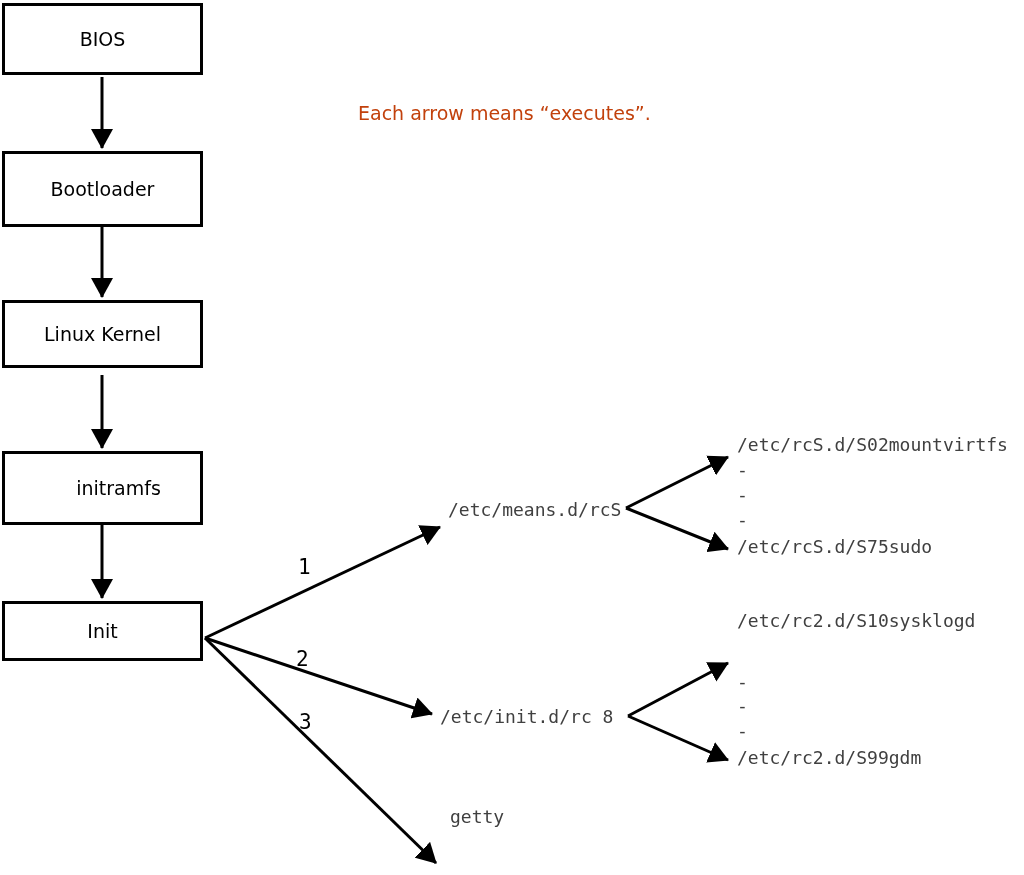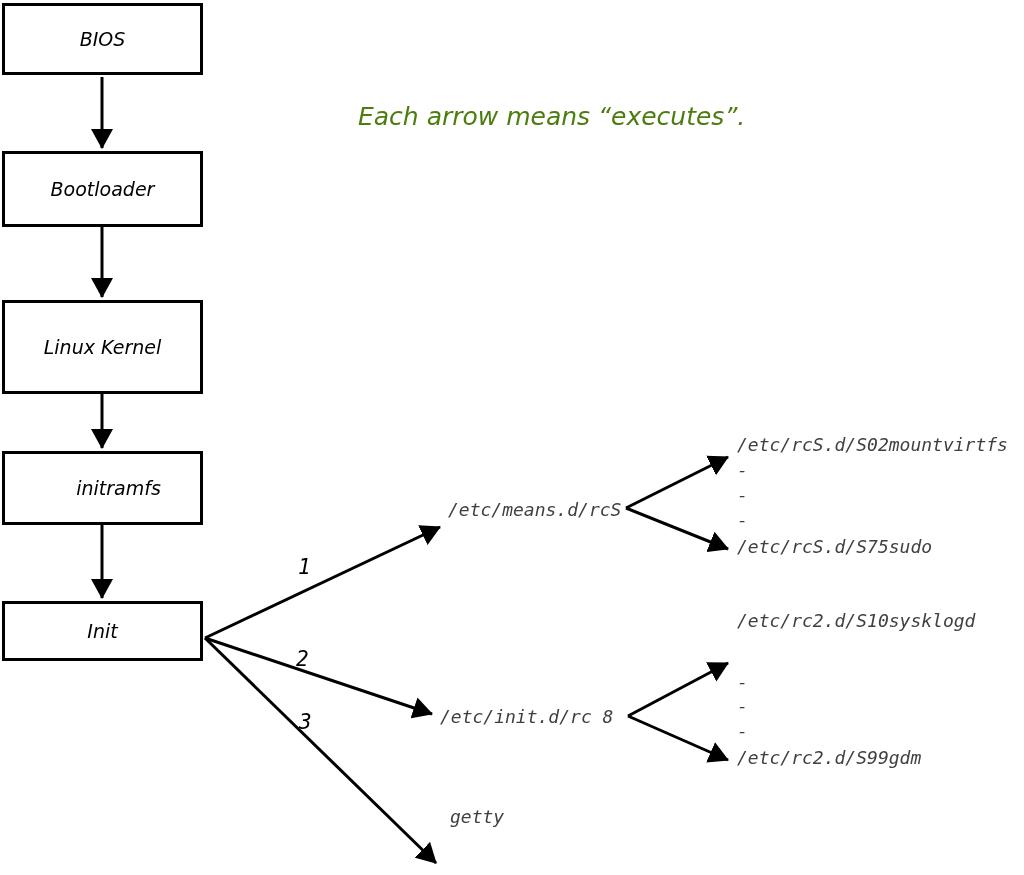--- a/index.html
+++ b/index.html
@@ -7,21 +7,20 @@
     padding: 0;
     background: #ffffff;
   }
   .canvas {
     position: relative;
     width: 1024px;
     height: 875px;
     background: #ffffff;
     overflow: hidden;
     font-family: "DejaVu Sans", sans-serif;
-    font-style: italic;
   }
   .arrows {
     position: absolute;
     left: 0;
     top: 0;
   }
   .arrows line {
     stroke: #000000;
     stroke-width: 3;
   }
@@ -36,22 +35,22 @@
     border: 3px solid #000000;
     background: #ffffff;
     display: flex;
     align-items: center;
     justify-content: center;
     font-size: 19px;
     color: #000000;
   }
   .note {
     position: absolute;
-    font-size: 25px;
-    color: #4d7c0f;
+    font-size: 19px;
+    color: #c2410c;
     line-height: 1;
     white-space: pre;
   }
   .mono {
     position: absolute;
     font-family: "DejaVu Sans Mono", monospace;
     font-size: 18px;
     color: #404040;
     line-height: 1;
     white-space: pre;
@@ -91,21 +90,21 @@
     <line x1="628" y1="716" x2="728" y2="663" marker-end="url(#ah)"></line>
     <line x1="628" y1="716" x2="728" y2="760" marker-end="url(#ah)"></line>
   </svg>
 
   <div class="box" style="top:3px;   height:72px;">
       <span>BIOS</span>
     </div>
   <div class="box" style="top:151px; height:76px;text-align:right;">
       <span>Bootloader</span>
     </div>
-  <div class="box" style="top:300px; height:94px;">
+  <div class="box" style="top:300px; height:68px;">
       <span>Linux Kernel</span>
     </div>
   <div class="box" style="top:451px; height:74px;padding-left:32px;">
       <span>initramfs</span>
     </div>
   <div class="box" style="top:601px; height:60px;">
       <span>Init</span>
     </div>
 
   <div class="note" style="left:358px; top:104px;">Each arrow means “executes”.</div>

